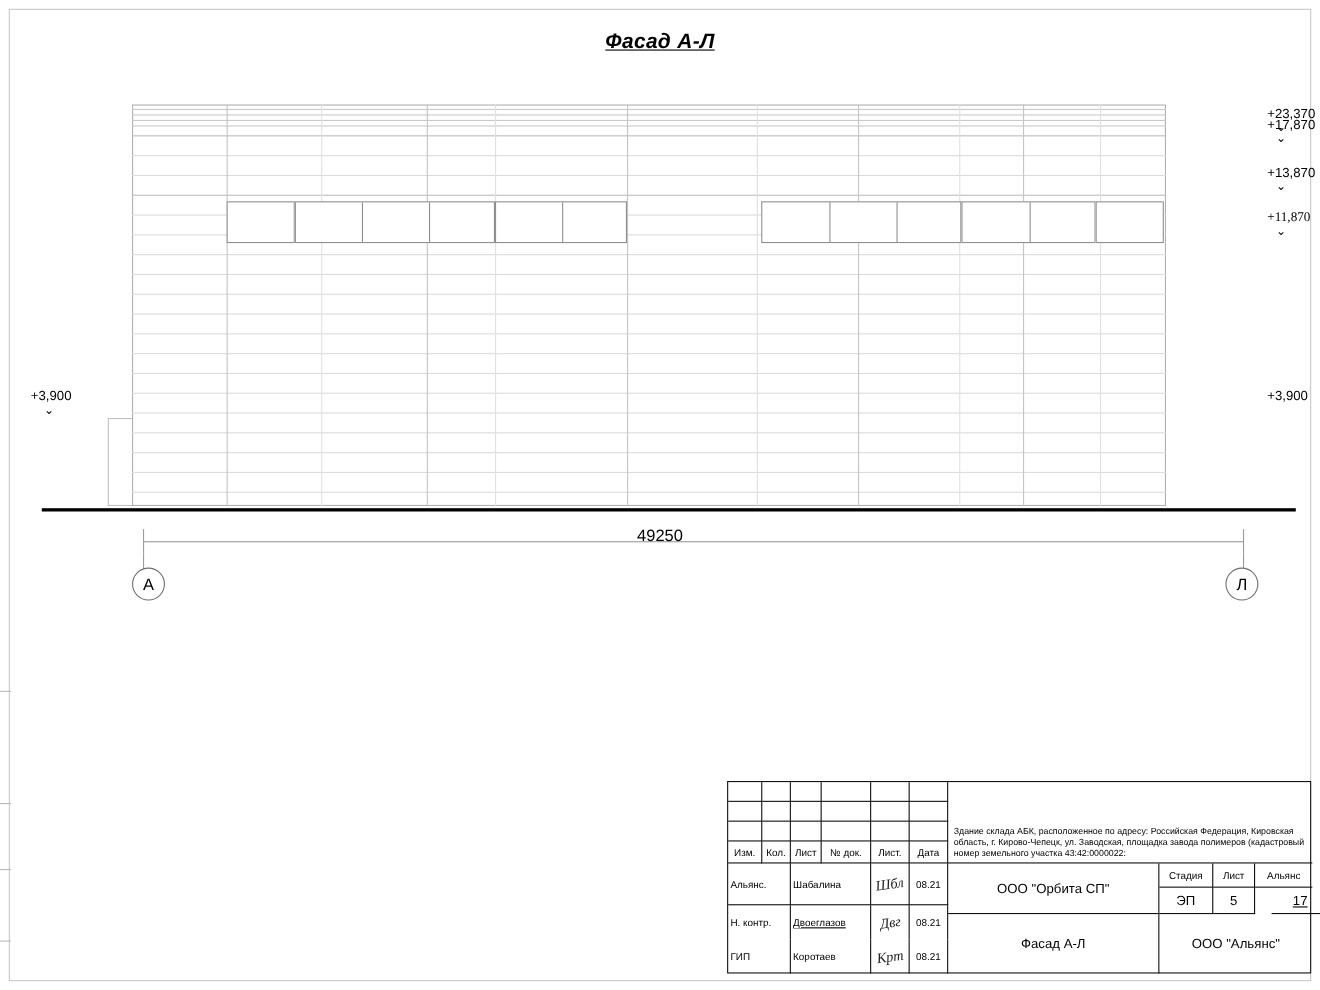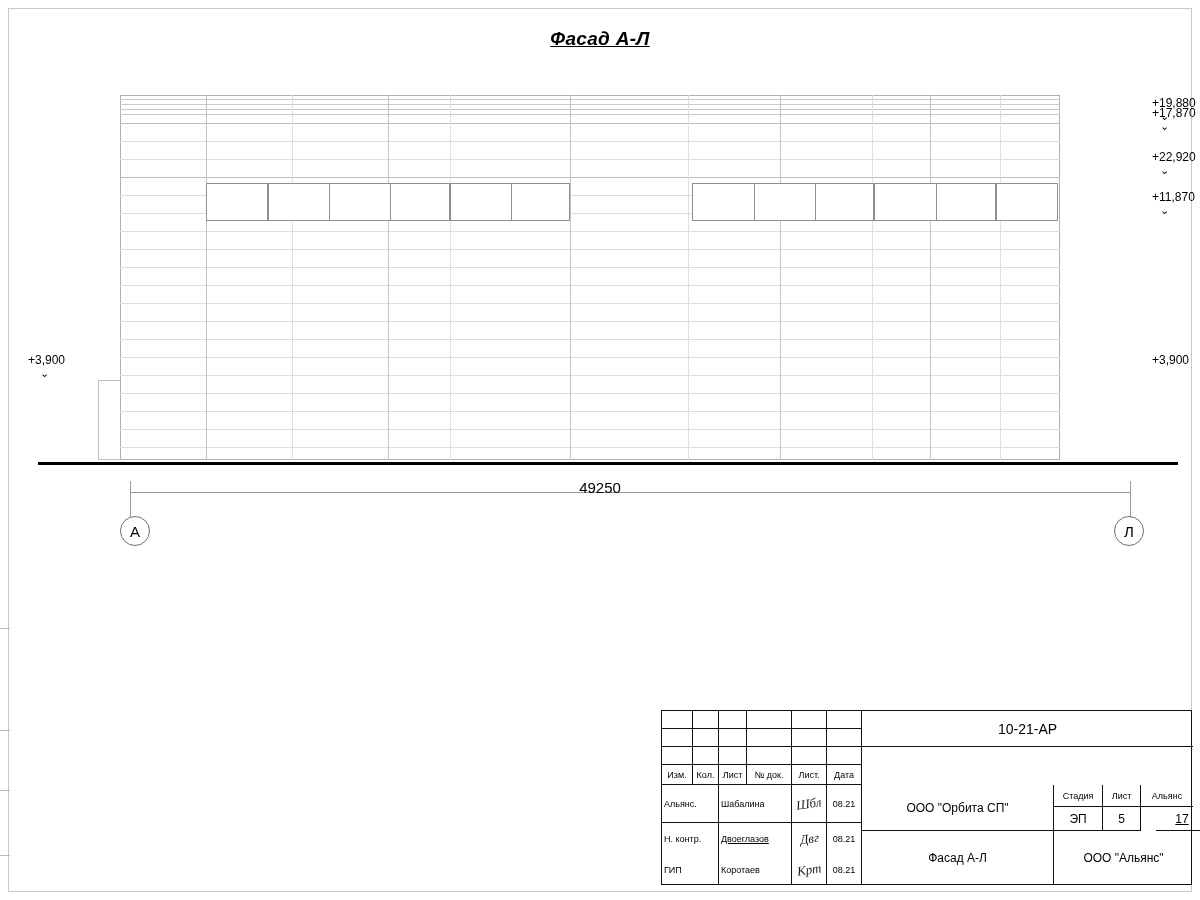--- a/index.html
+++ b/index.html
@@ -287,28 +287,28 @@
   <div class="door-left"></div>
 </div>
 
 <div class="ground-line"></div>
 
 <div class="level right" style="top:70px;margin-top:36px;">
   <span>+17,870</span>
   <span class="lv-arrow">⌄</span>
 </div>
 <div class="level right" style="top:96px;">
-  <span>+19,880</span>
+  <span>+23,370</span>
   <span class="lv-arrow">⌄</span>
 </div>
 <div class="level right" style="top:150px;">
-  <span>+22,920</span>
+  <span>+13,870</span>
   <span class="lv-arrow">⌄</span>
 </div>
-<div class="level right" style="top:190px;">
+<div class="level right" style="top:190px;font-family:Liberation Serif, serif;">
   <span>+11,870</span>
   <span class="lv-arrow">⌄</span>
 </div>
 <div class="level right" style="top:353px;">
   <span>+3,900</span>
 </div>
 <div class="level left" style="top:353px;">
   <span>+3,900</span>
   <span class="lv-arrow">⌄</span>
 </div>
@@ -323,22 +323,24 @@
 <div class="axis-bubble" style="left:120px; top:516px;">А</div>
 <div class="axis-bubble" style="left:1114px; top:516px;">Л</div>
 
 <div class="edge-stub" style="top:628px;"></div>
 <div class="edge-stub" style="top:730px;"></div>
 <div class="edge-stub" style="top:790px;"></div>
 <div class="edge-stub" style="top:855px;"></div>
 
 <div class="stamp">
 
-  <div class="cell center big nb-r" style="left:200px; top:0; width:331px; height:36px;">10-21-АР</div>
-
+
+  <div class="cell nb-r" style="left:200px; top:36px; width:331px; height:38px;">
+    <span class="desc">Здание склада АБК, расположенное по адресу: Российская Федерация, Кировская область, г. Кирово-Чепецк, ул. Заводская, площадка завода полимеров (кадастровый номер земельного участка 43:42:0000022:</span>
+  </div>
 
   <div class="cell" style="left:0;   top:0;  width:31px; height:18px;"></div>
   <div class="cell" style="left:31px; top:0; width:26px; height:18px;"></div>
   <div class="cell" style="left:57px; top:0; width:28px; height:18px;"></div>
   <div class="cell" style="left:85px; top:0; width:45px; height:18px;"></div>
   <div class="cell" style="left:130px; top:0; width:35px; height:18px;"></div>
   <div class="cell" style="left:165px; top:0; width:35px; height:18px;"></div>
 
   <div class="cell" style="left:0;   top:18px; width:31px; height:18px;"></div>
   <div class="cell" style="left:31px; top:18px; width:26px; height:18px;"></div>

